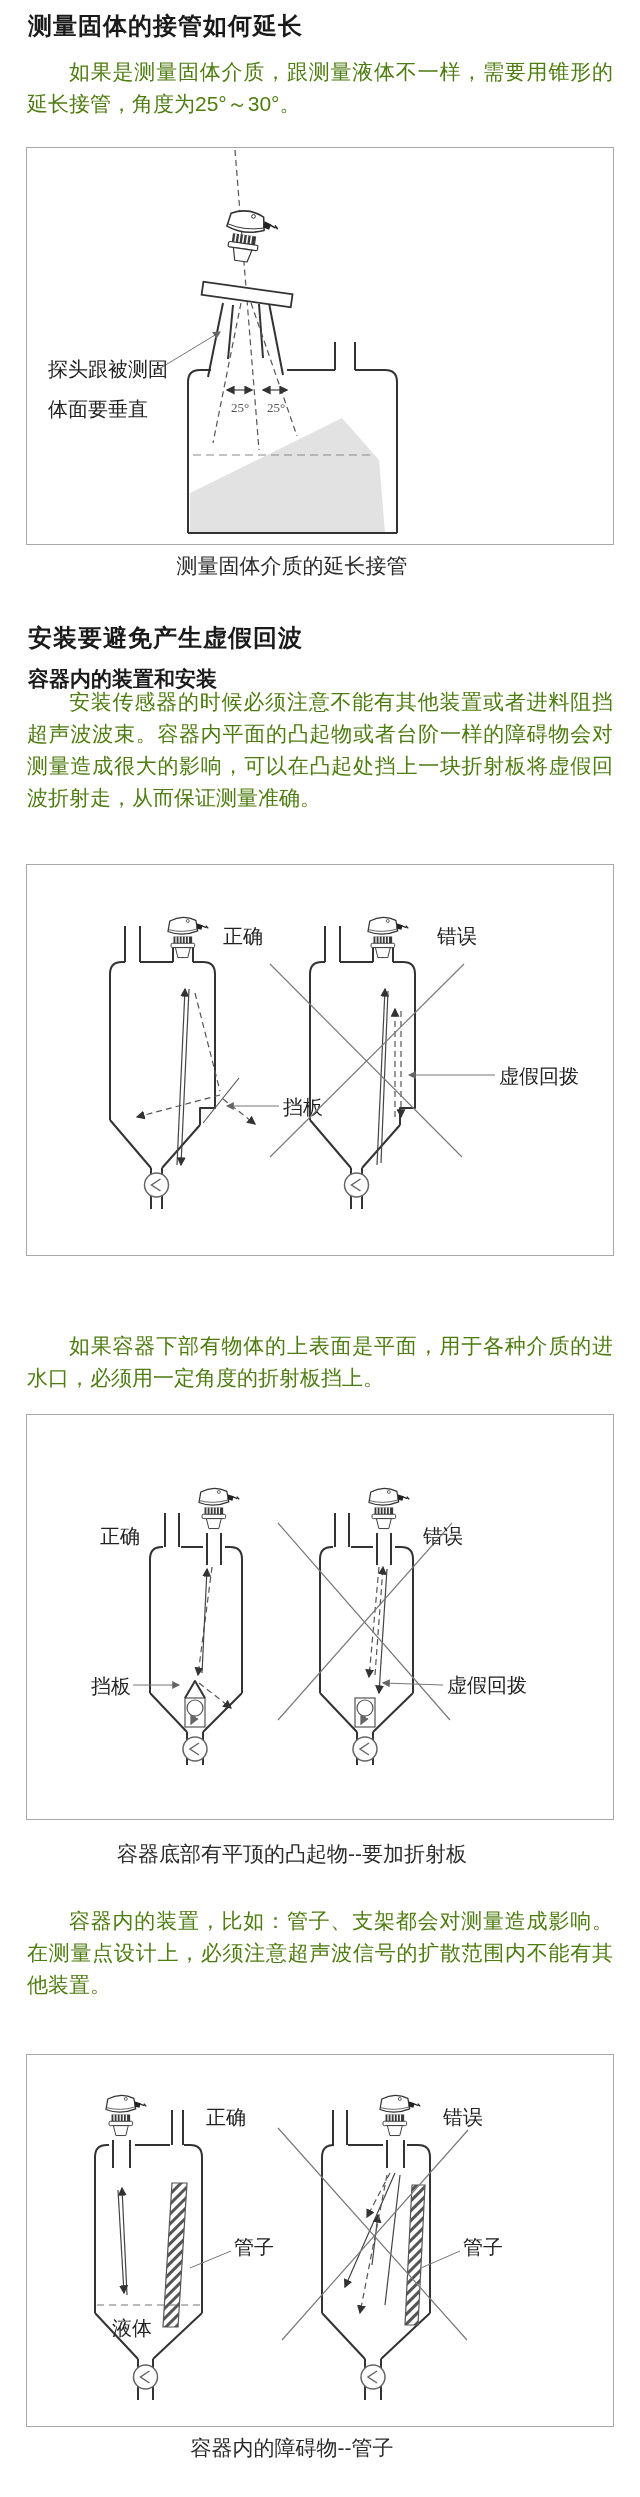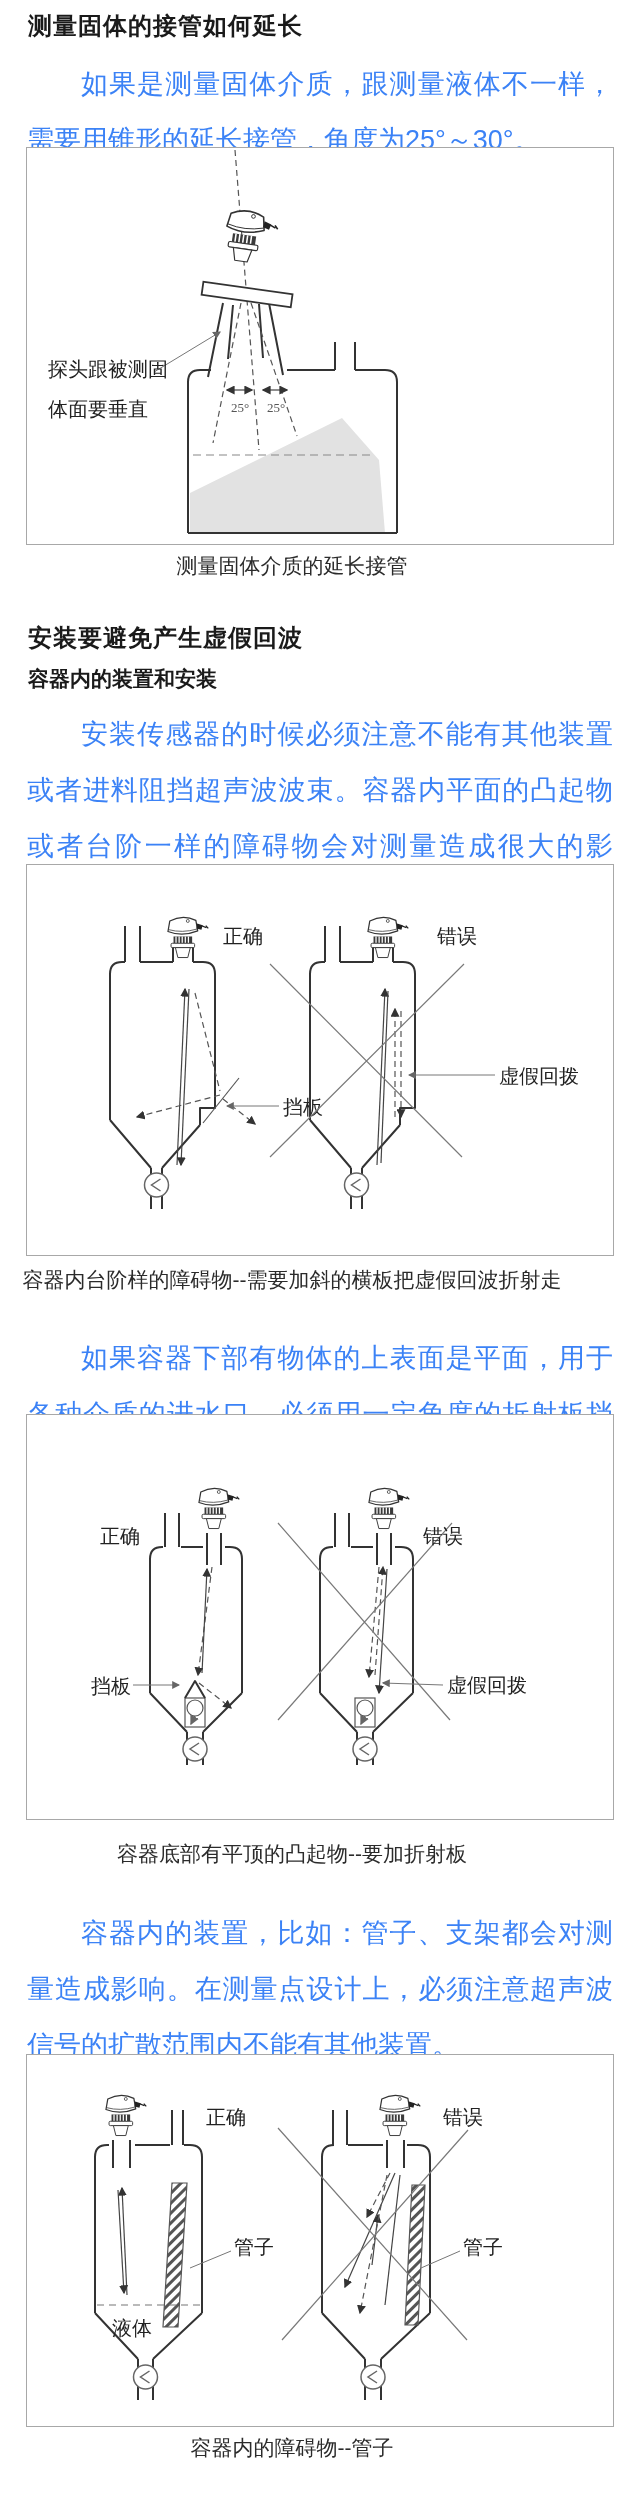--- a/index.html
+++ b/index.html
@@ -1,22 +1,22 @@
 <!DOCTYPE html>
 <html><head>
 <meta charset="utf-8">
 <style>
   html,body{margin:0;padding:0;background:#fff;}
   #page{position:relative;width:640px;height:2497px;background:#fff;
         font-family:"Liberation Sans","DejaVu Sans",sans-serif;color:#222;overflow:hidden;}
   .abs{position:absolute;}
   .h1{left:28px;font-size:24px;font-weight:bold;color:#1a1a1a;letter-spacing:1px;text-align:center;}
   .h3{left:28px;font-size:21px;font-weight:bold;color:#1a1a1a;}
-  .para{left:27px;width:586px;font-size:27px;line-height:56px;text-align:justify;
-        text-indent:2em;color:#3b82f6;}
+  .para{left:27px;width:586px;font-size:21px;line-height:32px;text-align:justify;
+        text-indent:2em;color:#4d7c0f;}
   .figbox{left:26px;width:586px;border:1px solid #a8a8a8;background:#fff;}
   .caption{left:0;width:584px;text-align:center;font-size:21px;color:#2b2b2b;}
   svg text{font-family:"Liberation Sans","DejaVu Sans",sans-serif;fill:#222;}
   svg .lbl{font-size:20px;}
   svg .deg{font-family:"Liberation Serif","DejaVu Serif",serif;font-size:13px;fill:#555;}
   svg .tank{fill:none;stroke:#333;stroke-width:2;stroke-linejoin:round;}
   svg .thin{fill:none;stroke:#555;stroke-width:1.2;}
   svg .lead{fill:none;stroke:#777;stroke-width:1;}
   svg .beam{fill:none;stroke:#444;stroke-width:1.2;}
   svg .dash{fill:none;stroke:#555;stroke-width:1.2;stroke-dasharray:6 4;}
@@ -90,21 +90,21 @@
       <path class="lead" d="M127,224 L193,184" marker-end="url(#arrG)"></path>
       <text class="lbl" x="21" y="228">探头跟被测固</text>
       <text class="lbl" x="21" y="268">体面要垂直</text>
     </svg>
   </div>
   <div class="abs caption" style="top:552px;">测量固体介质的延长接管</div>
 
   <div class="abs h1" style="top:622px;">安装要避免产生虚假回波</div>
   <div class="abs h3" style="top:665px;">容器内的装置和安装</div>
 
-  <div class="abs para" style="top:706px;">安装传感器的时候必须注意不能有其他装置或者进料阻挡超声波波束。容器内平面的凸起物或者台阶一样的障碍物会对测量造成很大的影响，可以在凸起处挡上一块折射板将虚假回波折射走，从而保证测量准确。</div>
+  <div class="abs para" style="top:686px;">安装传感器的时候必须注意不能有其他装置或者进料阻挡超声波波束。容器内平面的凸起物或者台阶一样的障碍物会对测量造成很大的影响，可以在凸起处挡上一块折射板将虚假回波折射走，从而保证测量准确。</div>
 
   <div class="abs figbox" style="top:864px;height:390px;">
     <svg width="584" height="388" viewBox="0 0 584 388">
 
       <path class="tank" d="M83,255 L83,109 Q83,97 95,97 L98,97 M113,97 L146,97 M166,97 L176,97 Q188,97 188,109 L188,243 L173,243 L173,260 M83,255 L124,303 M173,260 L135,303 M124,303 L124,344 M135,303 L135,344"></path>
       <path class="tank" stroke-width="1.8" d="M98,61 L98,97 M113,61 L113,97 M146,82 L146,97 M166,82 L166,97"></path>
       <g transform="translate(136,51) scale(0.62)">
           <use href="#sensorSym"></use>
         </g>
       <path class="beam" d="M150,300 L158,124" marker-end="url(#arrB)"></path>
@@ -127,21 +127,20 @@
       <path class="beam" d="M361,126 L354,298"></path>
       <path class="dash" d="M368,252 L368,144" marker-end="url(#arrB)"></path>
       <path class="dash" d="M374,146 L374,252" marker-end="url(#arrB)"></path>
       <use href="#valveSym" x="329.5" y="320"></use>
       <path class="xmark" d="M243,99 L435,292 M437,99 L243,292"></path>
       <text class="lbl" x="410" y="78">错误</text>
       <path class="lead" d="M468,210 L382,210" marker-end="url(#arrG)"></path>
       <text class="lbl" x="472" y="218">虚假回拨</text>
     </svg>
   </div>
-  <div class="abs caption" style="top:1266px;">容器内台阶样的障碍物--需要加斜的横板把虚假回波折射走</div>
 
   <div class="abs para" style="top:1330px;">如果容器下部有物体的上表面是平面，用于各种介质的进水口，必须用一定角度的折射板挡上。</div>
 
   <div class="abs figbox" style="top:1414px;height:404px;">
     <svg width="584" height="402" viewBox="0 0 584 402">
 
       <path class="tank" d="M123,278 L123,144 Q123,132 135,132 L136,132 M154,132 L176,132 M198,132 L203,132 Q215,132 215,144 L215,278 M123,278 L160,317 M215,278 L176,317 M160,317 L160,350 M176,317 L176,350"></path>
       <path class="tank" stroke-width="1.8" d="M138,98 L138,132 M152,98 L152,132 M180,118 L180,150 M194,118 L194,150"></path>
       <g transform="translate(167,72) scale(0.62)">
           <use href="#sensorSym"></use>

